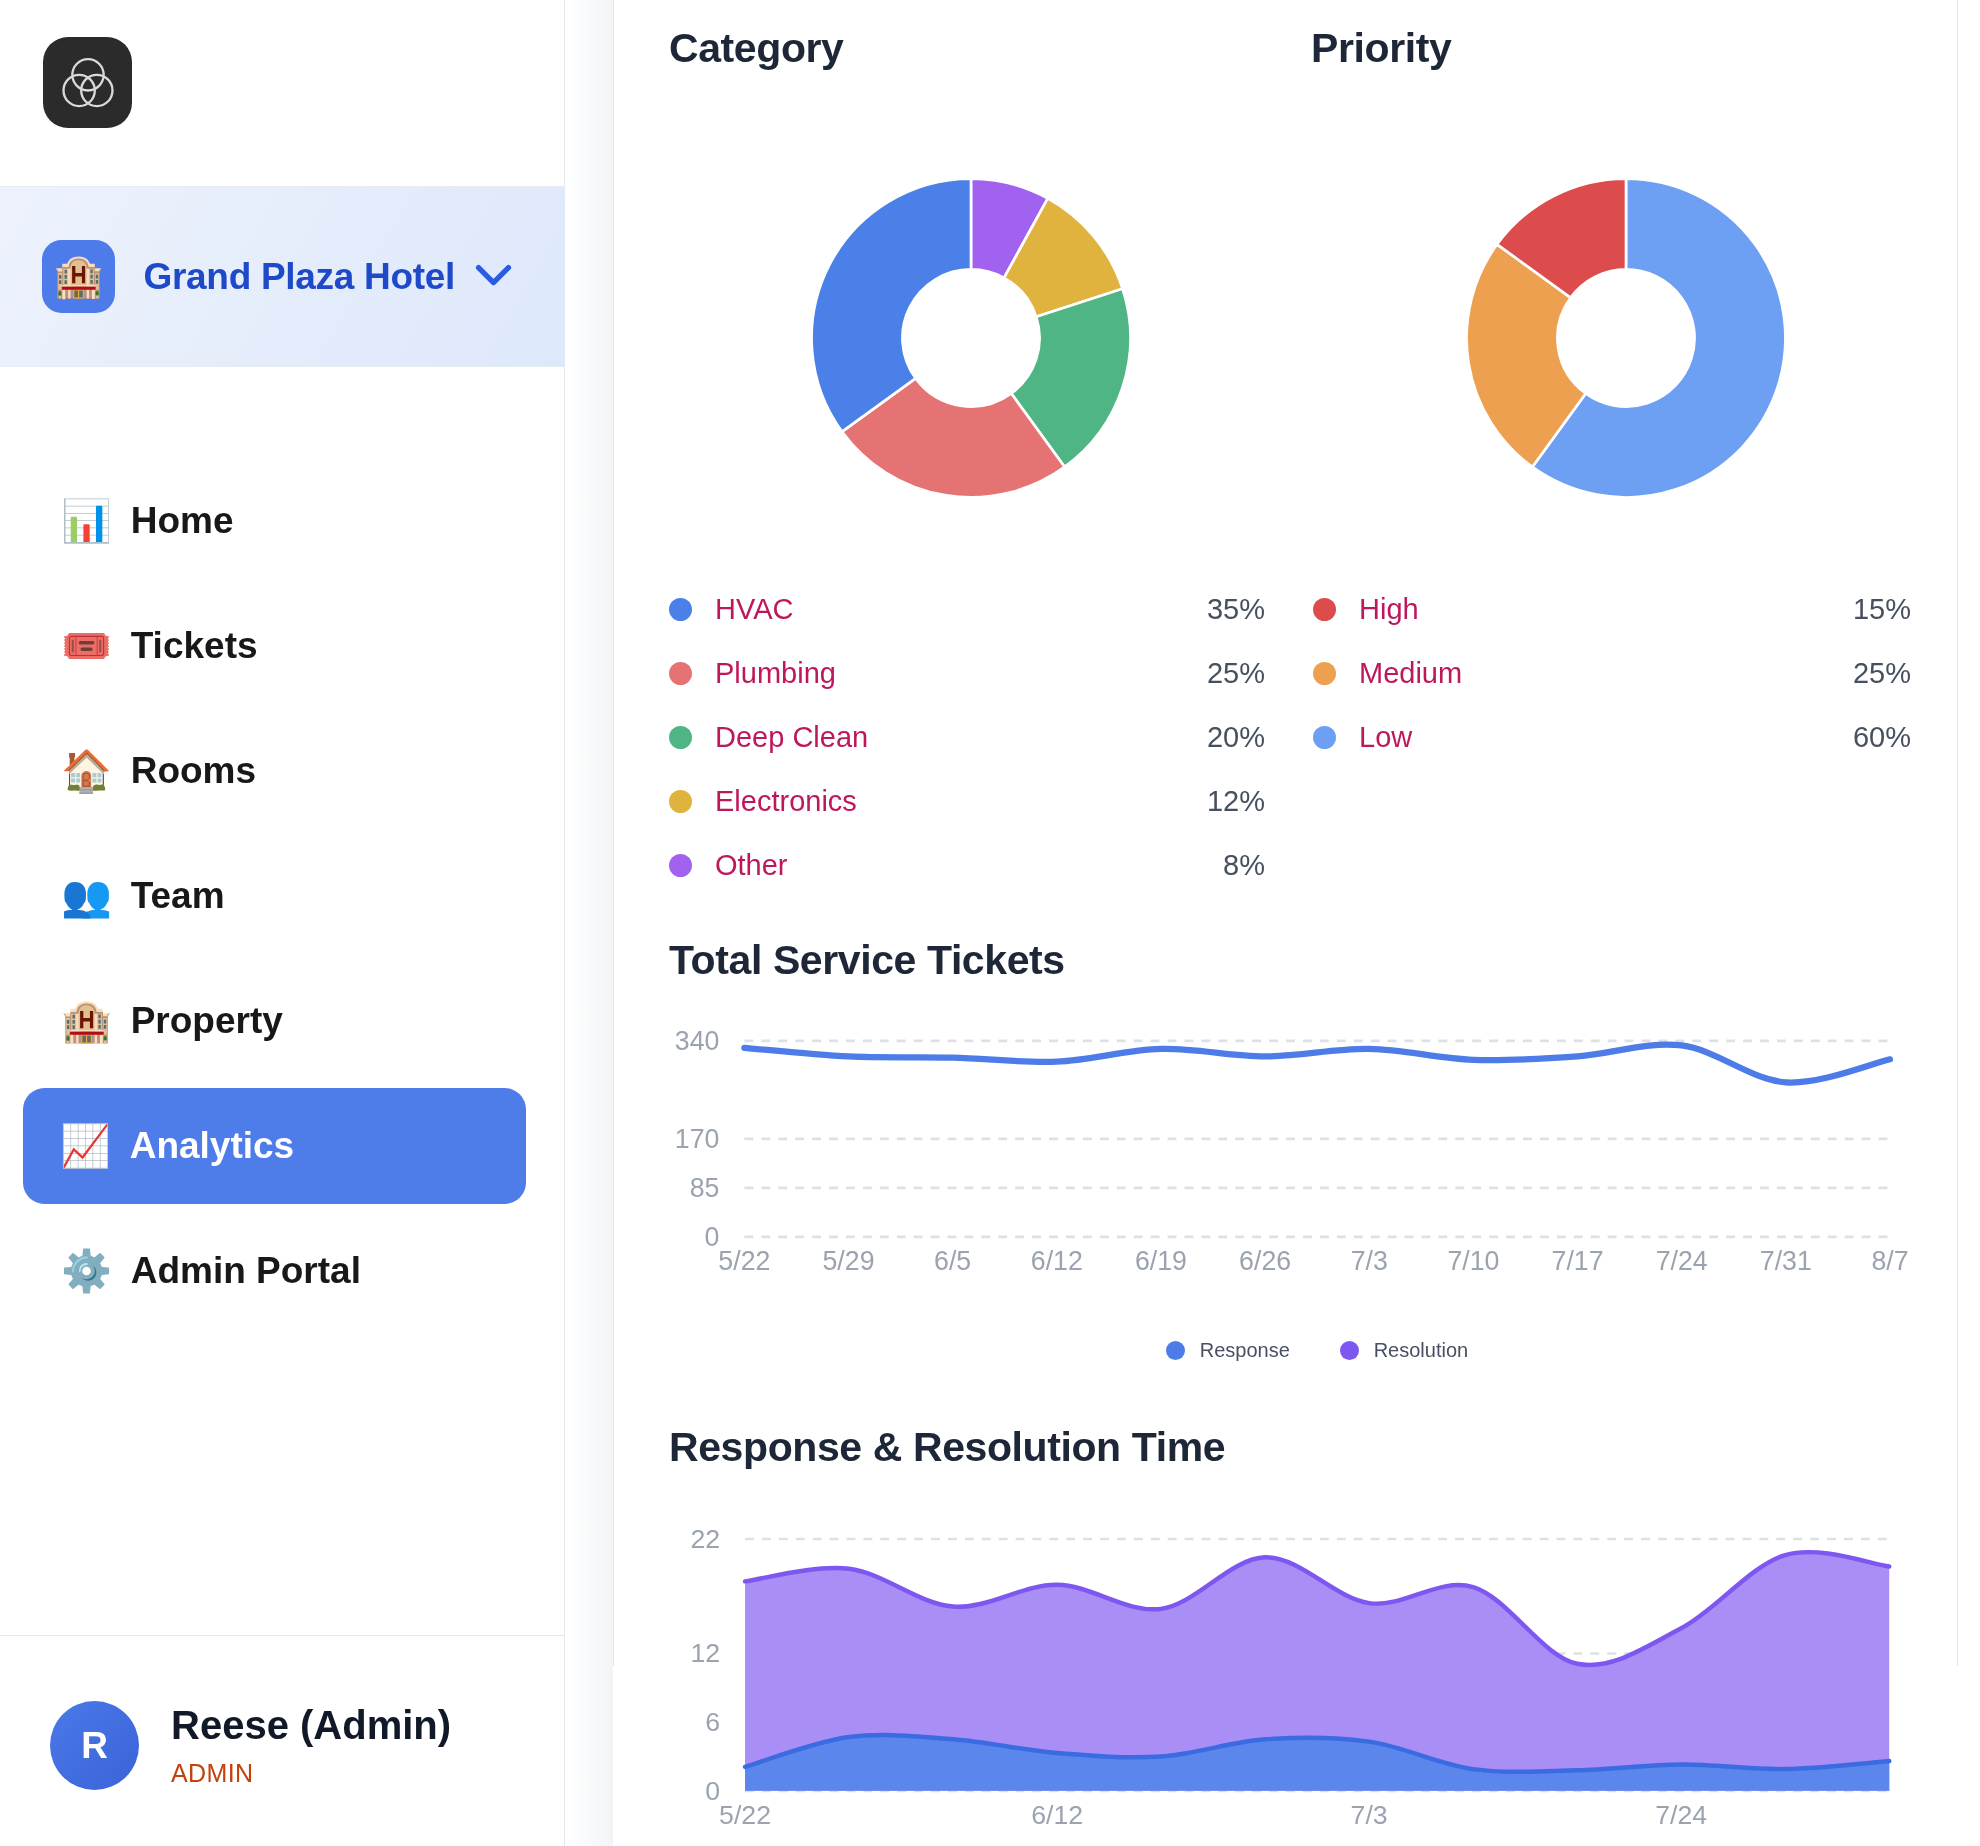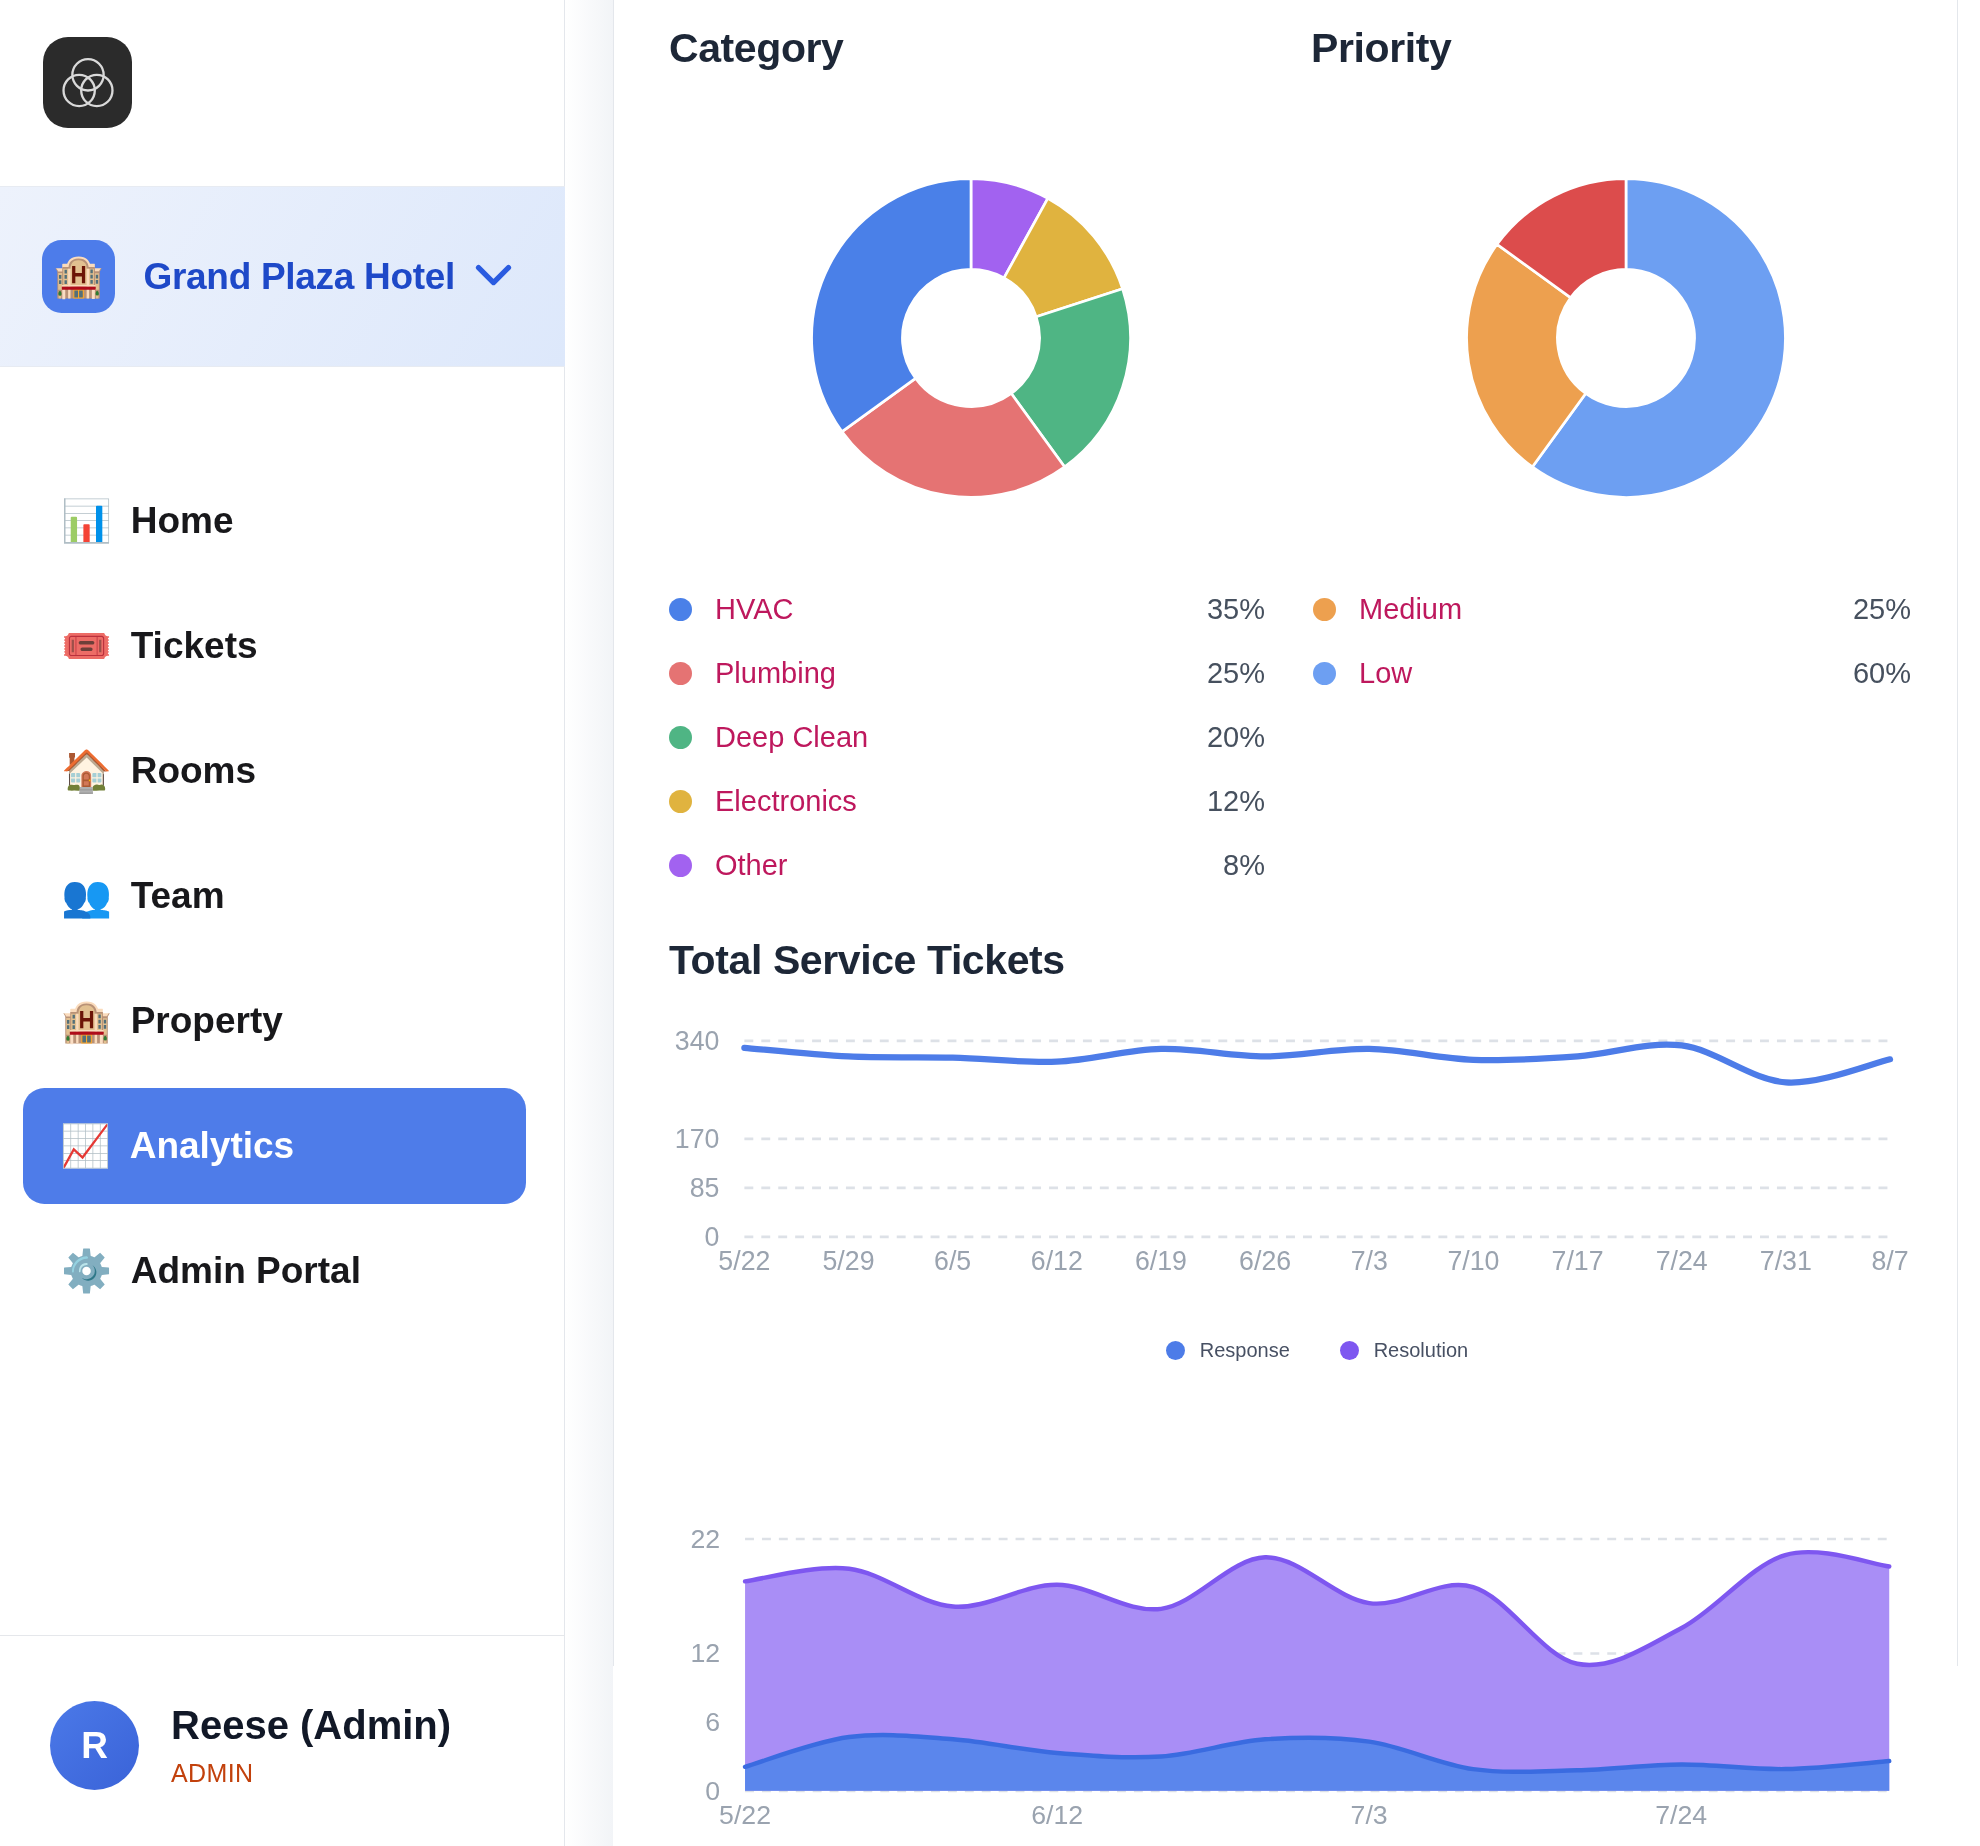--- a/index.html
+++ b/index.html
@@ -192,20 +192,25 @@
           <span class="legend-label">Electronics</span>
           <span class="legend-pct">12%</span>
         </div>
         <div class="legend-row">
           <span class="legend-dot" style="background: rgb(162, 98, 240);"></span>
           <span class="legend-label">Other</span>
           <span class="legend-pct">8%</span>
         </div>
       </div>
     <div class="legend" id="legend-priority">
+        <div class="legend-row">
+          <span class="legend-dot" style="background: rgb(220, 76, 76);"></span>
+          <span class="legend-label">High</span>
+          <span class="legend-pct">15%</span>
+        </div>
         <div class="legend-row">
           <span class="legend-dot" style="background: rgb(237, 160, 79);"></span>
           <span class="legend-label">Medium</span>
           <span class="legend-pct">25%</span>
         </div>
         <div class="legend-row">
           <span class="legend-dot" style="background: rgb(109, 159, 242);"></span>
           <span class="legend-label">Low</span>
           <span class="legend-pct">60%</span>
         </div>
@@ -240,20 +245,21 @@
         <div class="rr-chip">
           <span class="rr-dot" style="background: rgb(77, 124, 232);"></span>
           <span class="rr-text">Response</span>
         </div>
         <div class="rr-chip">
           <span class="rr-dot" style="background: rgb(126, 87, 240);"></span>
           <span class="rr-text">Resolution</span>
         </div>
       </div>
 
+    <div class="h1" id="h-rrt">Response &amp; Resolution Time</div>
     <svg class="chart-svg" id="chart-rrt" viewBox="0 0 1509 372">
         <line x1="146" x2="1431.9" y1="310" y2="310" stroke="#dde1e7" stroke-width="3" stroke-dasharray="10 9"></line>
         <text x="118" y="320" text-anchor="end" class="tick">0</text>
         <line x1="146" x2="1431.9" y1="232.8181818181818" y2="232.8181818181818" stroke="#dde1e7" stroke-width="3" stroke-dasharray="10 9"></line>
         <text x="118" y="242.8181818181818" text-anchor="end" class="tick">6</text>
         <line x1="146" x2="1431.9" y1="155.63636363636363" y2="155.63636363636363" stroke="#dde1e7" stroke-width="3" stroke-dasharray="10 9"></line>
         <text x="118" y="165.63636363636363" text-anchor="end" class="tick">12</text>
         <line x1="146" x2="1431.9" y1="27" y2="27" stroke="#dde1e7" stroke-width="3" stroke-dasharray="10 9"></line>
         <text x="118" y="37" text-anchor="end" class="tick">22</text>
         <text x="146" y="347" text-anchor="middle" class="tick">5/22</text>

